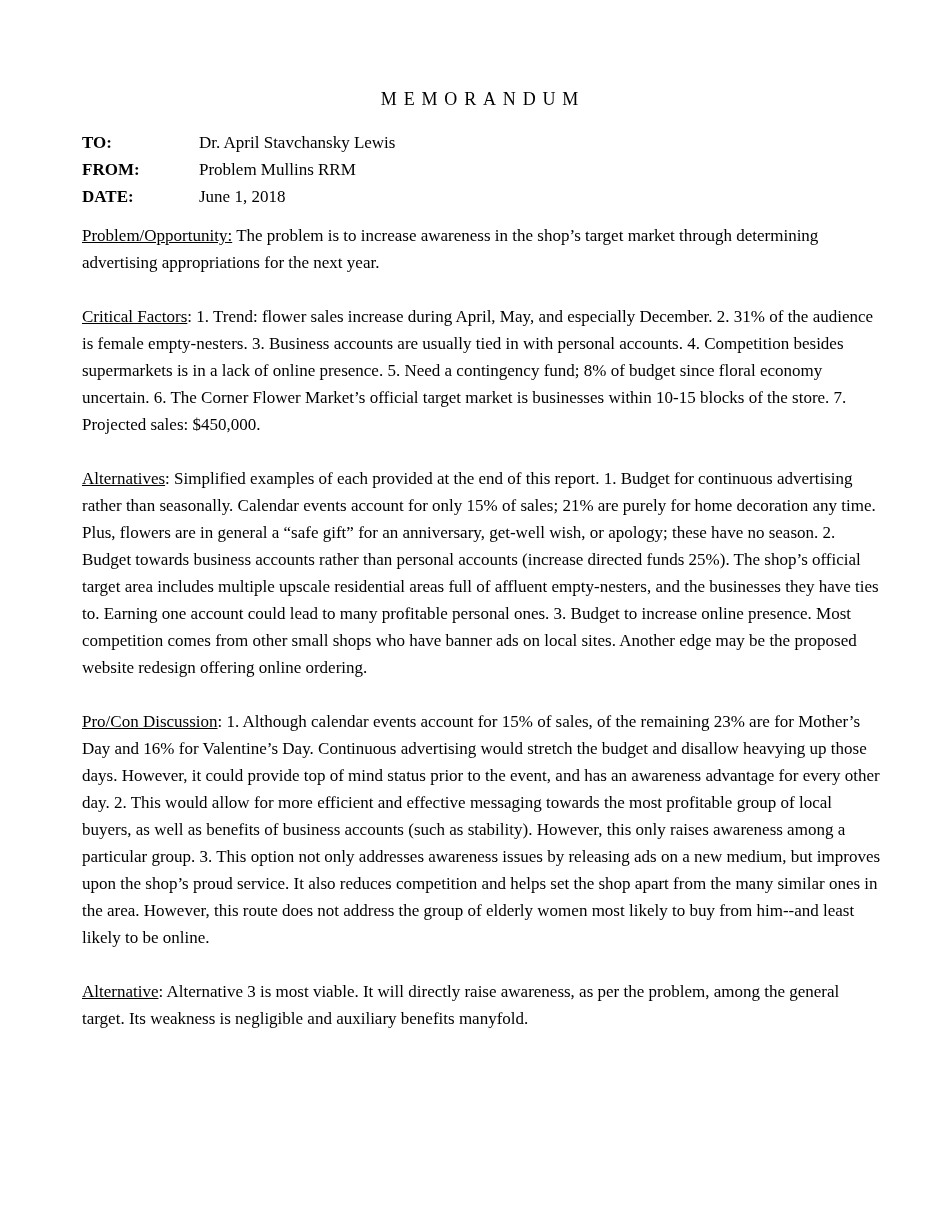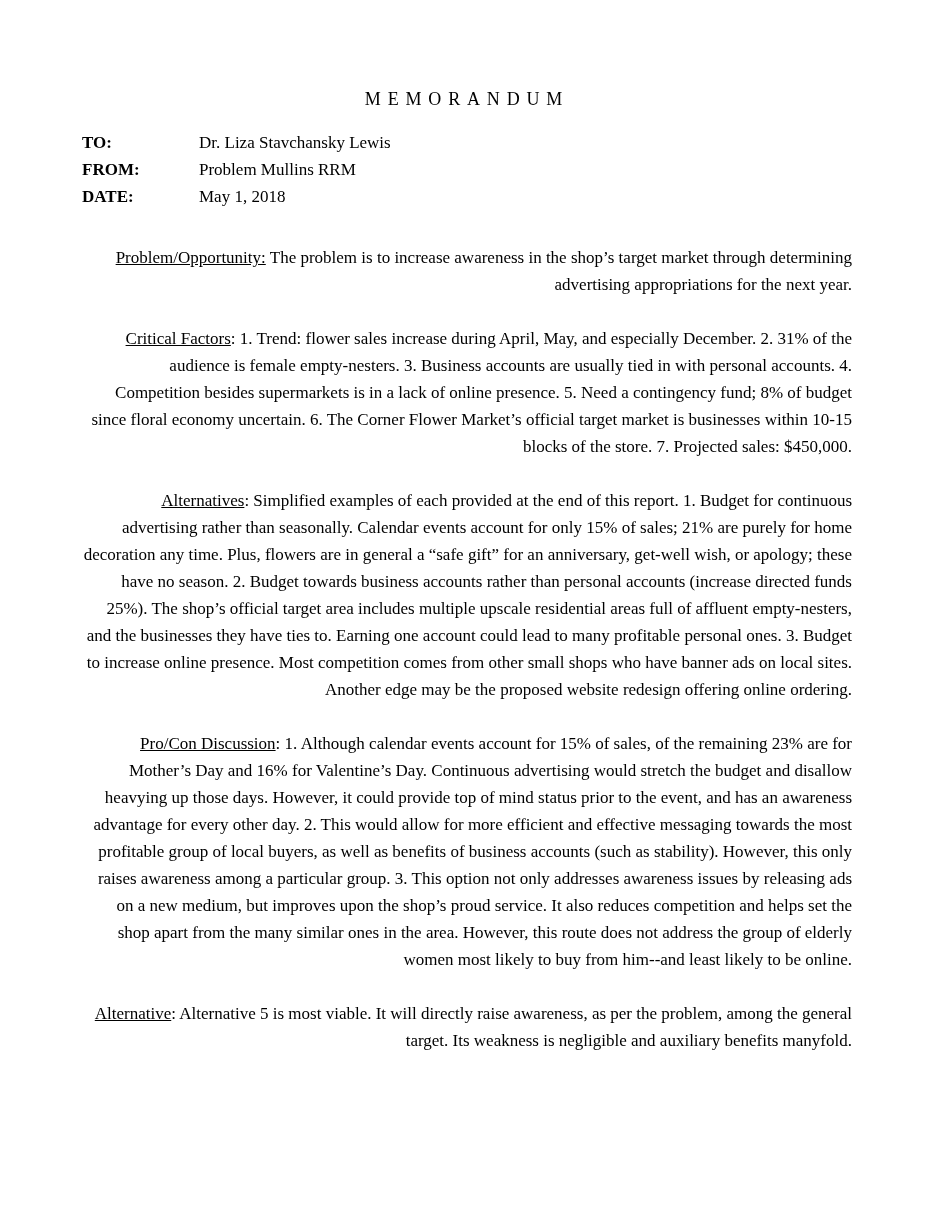--- a/index.html
+++ b/index.html
@@ -4,84 +4,84 @@
 <style>
   html, body {
     margin: 0;
     padding: 0;
     background: #ffffff;
   }
   .page {
     width: 926px;
     height: 1230px;
     box-sizing: border-box;
-    padding: 86px 74px 40px 82px;
+    padding: 86px 42px 40px 82px;
     background: #ffffff;
     color: #000000;
     font-family: "Liberation Serif", "DejaVu Serif", serif;
     font-size: 17px;
     line-height: 27px;
     overflow: hidden;
   }
   .memo-title {
     font-size: 18px;
     font-weight: normal;
     letter-spacing: 0.38em;
     text-align: center;
     margin: 0 0 16px 0;
     line-height: 27px;
   }
   .header-fields {
     border-collapse: collapse;
-    margin: 0 0 34px 0;
+    margin: 0 0 12px 0;
   }
   .header-fields td {
     padding: 0;
     vertical-align: top;
     line-height: 27px;
   }
   .header-fields td.flabel {
     font-weight: bold;
     width: 117px;
   }
   .bold-value { font-weight: bold; }
   p.memo-par {
     margin: 12px 0 27px 0;
-    text-align: right;
+    text-align: left;
   }
   p.memo-par:last-child { margin-bottom: 0; }
   .u { text-decoration: underline; }
 </style>
 </head>
 <body>
 
 <div class="page">
 
   <h1 class="memo-title">MEMORANDUM</h1>
 
   <table class="header-fields">
     <tbody>
       <tr>
         <td class="flabel">TO:</td>
-        <td>Dr. Liza Stavchansky Lewis</td>
+        <td>Dr. April Stavchansky Lewis</td>
       </tr>
       <tr>
         <td class="flabel">FROM:</td>
         <td>Problem Mullins RRM</td>
       </tr>
       <tr>
         <td class="flabel">DATE:</td>
-        <td>May 1, 2018</td>
+        <td>June 1, 2018</td>
       </tr>
     </tbody>
   </table>
 
   <p class="memo-par"><span class="u">Problem/Opportunity:</span><span> </span><span>The problem is to increase awareness in the shop’s target market through determining advertising appropriations for the next year.</span></p>
 
   <p class="memo-par"><span class="u">Critical Factors</span><span>: </span><span>1. Trend: flower sales increase during April, May, and especially December. 2. 31% of the audience is female empty-nesters. 3. Business accounts are usually tied in with personal accounts. 4. Competition besides supermarkets is in a lack of online presence. 5. Need a contingency fund; 8% of budget since floral economy uncertain. 6. The Corner Flower Market’s official target market is businesses within 10-15 blocks of the store. 7. Projected sales: $450,000.</span></p>
 
   <p class="memo-par"><span class="u">Alternatives</span><span>: </span><span>Simplified examples of each provided at the end of this report. 1. Budget for continuous advertising rather than seasonally. Calendar events account for only 15% of sales; 21% are purely for home decoration any time. Plus, flowers are in general a “safe gift” for an anniversary, get-well wish, or apology; these have no season. 2. Budget towards business accounts rather than personal accounts (increase directed funds 25%). The shop’s official target area includes multiple upscale residential areas full of affluent empty-nesters, and the businesses they have ties to. Earning one account could lead to many profitable personal ones. 3. Budget to increase online presence. Most competition comes from other small shops who have banner ads on local sites. Another edge may be the proposed website redesign offering online ordering.</span></p>
 
   <p class="memo-par"><span class="u">Pro/Con Discussion</span><span>: </span><span>1. Although calendar events account for 15% of sales, of the remaining 23% are for Mother’s Day and 16% for Valentine’s Day. Continuous advertising would stretch the budget and disallow heavying up those days. However, it could provide top of mind status prior to the event, and has an awareness advantage for every other day. 2. This would allow for more efficient and effective messaging towards the most profitable group of local buyers, as well as benefits of business accounts (such as stability). However, this only raises awareness among a particular group. 3. This option not only addresses awareness issues by releasing ads on a new medium, but improves upon the shop’s proud service. It also reduces competition and helps set the shop apart from the many similar ones in the area. However, this route does not address the group of elderly women most likely to buy from him--and least likely to be online.</span></p>
 
-  <p class="memo-par"><span class="u">Alternative</span><span>: </span><span>Alternative 5 is most viable. It will directly raise awareness, as per the problem, among the general target. Its weakness is negligible and auxiliary benefits manyfold.</span></p>
+  <p class="memo-par"><span class="u">Alternative</span><span>: </span><span>Alternative 3 is most viable. It will directly raise awareness, as per the problem, among the general target. Its weakness is negligible and auxiliary benefits manyfold.</span></p>
 
 </div>
 
 </body></html>

